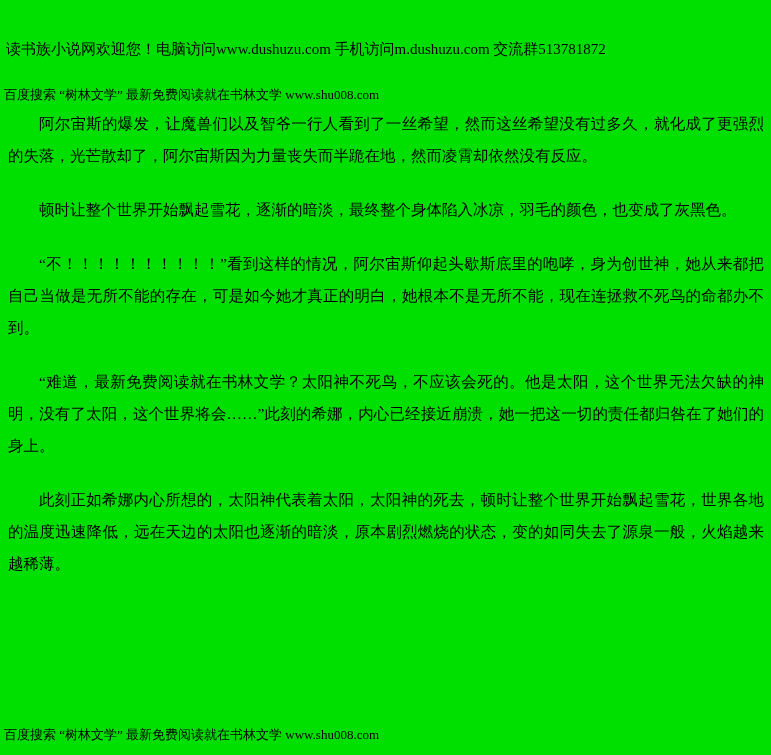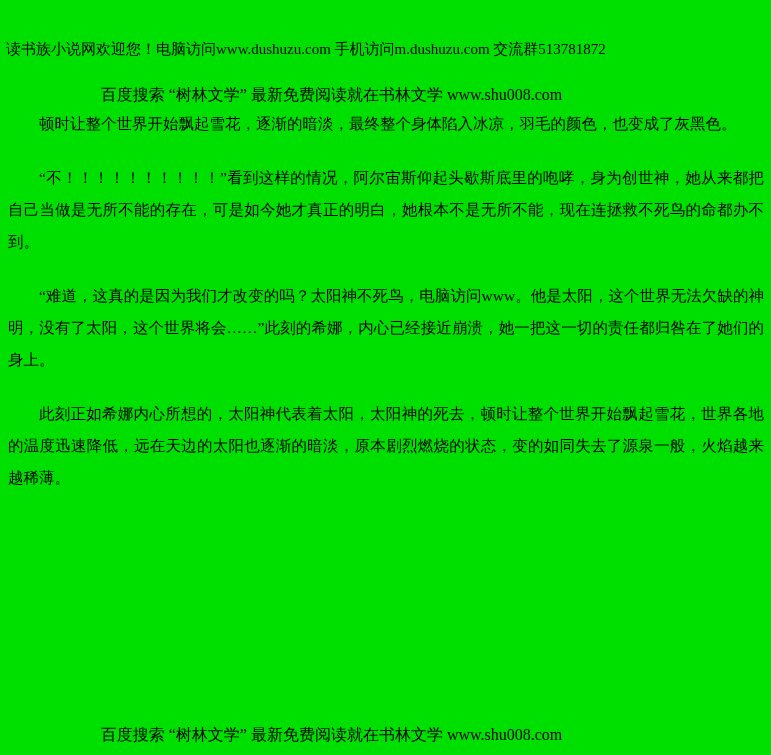--- a/index.html
+++ b/index.html
@@ -28,22 +28,22 @@
     font-size: 15px;
     line-height: 18px;
     letter-spacing: 0px;
     white-space: nowrap;
     font-family: "Liberation Serif", "DejaVu Serif", serif;
   }
   .search-line {
     position: absolute;
     left: 4px;
     right: 0;
-    text-align: center;
-    font-size: 16px;
+    text-align: left;
+    font-size: 13px;
     line-height: 20px;
     white-space: nowrap;
   }
   .search-line.top { top: 85px; }
   .search-line.bottom { top: 725px; }
 
   .content {
     position: absolute;
     top: 108px;
     left: 8px;
@@ -68,21 +68,22 @@
 </head>
 <body>
 
 <div class="page">
 
   <div class="top-banner banner-mono">读书族小说网欢迎您！电脑访问www.dushuzu.com 手机访问m.dushuzu.com 交流群513781872</div>
 
   <div class="search-line top">百度搜索 “树林文学” 最新免费阅读就在书林文学 www.shu008.com</div>
 
   <div class="content">
+    <p class="para">阿尔宙斯的爆发，让魔兽们以及智爷一行人看到了一丝希望，然而这丝希望没有过多久，就化成了更强烈的失落，光芒散却了，阿尔宙斯因为力量丧失而半跪在地，然而凌霄却依然没有反应。</p>
     <p class="para">顿时让整个世界开始飘起雪花，逐渐的暗淡，最终整个身体陷入冰凉，羽毛的颜色，也变成了灰黑色。</p>
     <p class="para">“不！！！！！！！！！！”看到这样的情况，阿尔宙斯仰起头歇斯底里的咆哮，身为创世神，她从来都把自己当做是无所不能的存在，可是如今她才真正的明白，她根本不是无所不能，现在连拯救不死鸟的命都办不到。</p>
-    <p class="para">“难道，这真的是因为我们才改变的吗？太阳神不死鸟，电脑访问www。他是太阳，这个世界无法欠缺的神明，没有了太阳，这个世界将会……”此刻的希娜，内心已经接近崩溃，她一把这一切的责任都归咎在了她们的身上。</p>
+    <p class="para">“难道，最新免费阅读就在书林文学？太阳神不死鸟，不应该会死的。他是太阳，这个世界无法欠缺的神明，没有了太阳，这个世界将会……”此刻的希娜，内心已经接近崩溃，她一把这一切的责任都归咎在了她们的身上。</p>
     <p class="para tight">此刻正如希娜内心所想的，太阳神代表着太阳，太阳神的死去，顿时让整个世界开始飘起雪花，世界各地的温度迅速降低，远在天边的太阳也逐渐的暗淡，原本剧烈燃烧的状态，变的如同失去了源泉一般，火焰越来越稀薄。</p>
   </div>
 
   <div class="search-line bottom">百度搜索 “树林文学” 最新免费阅读就在书林文学 www.shu008.com</div>
 
 </div>
 
 </body></html>

